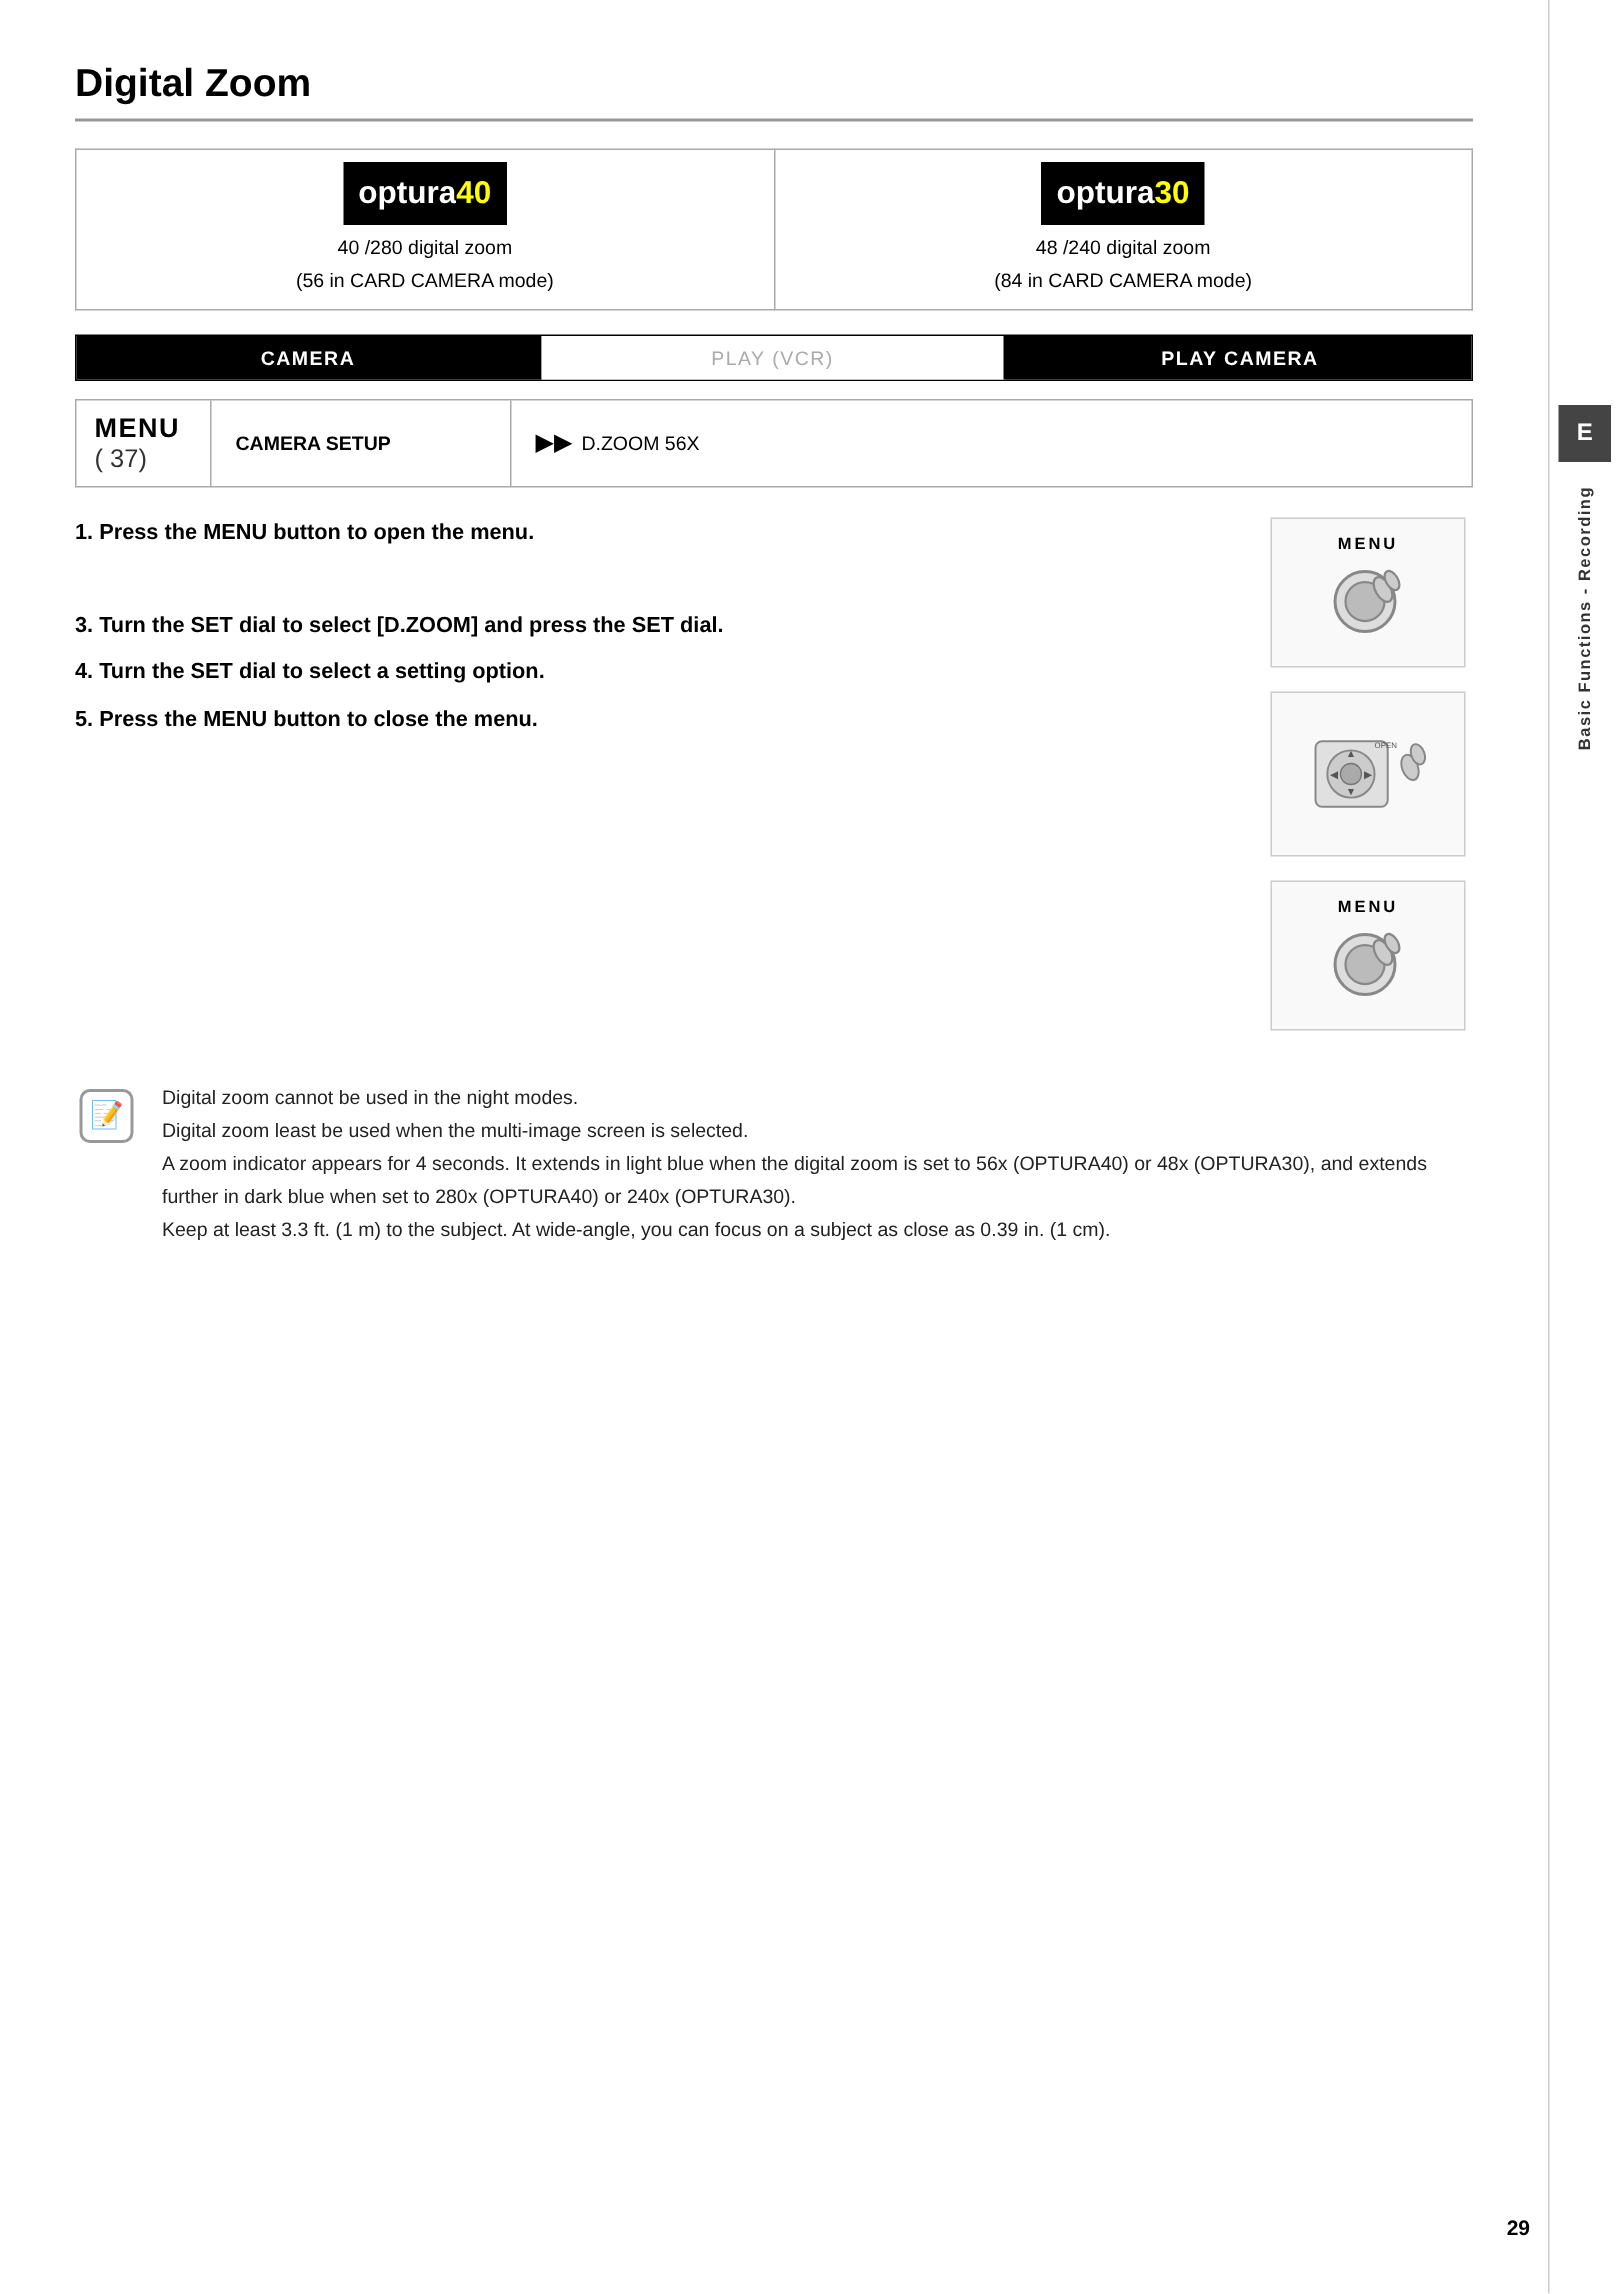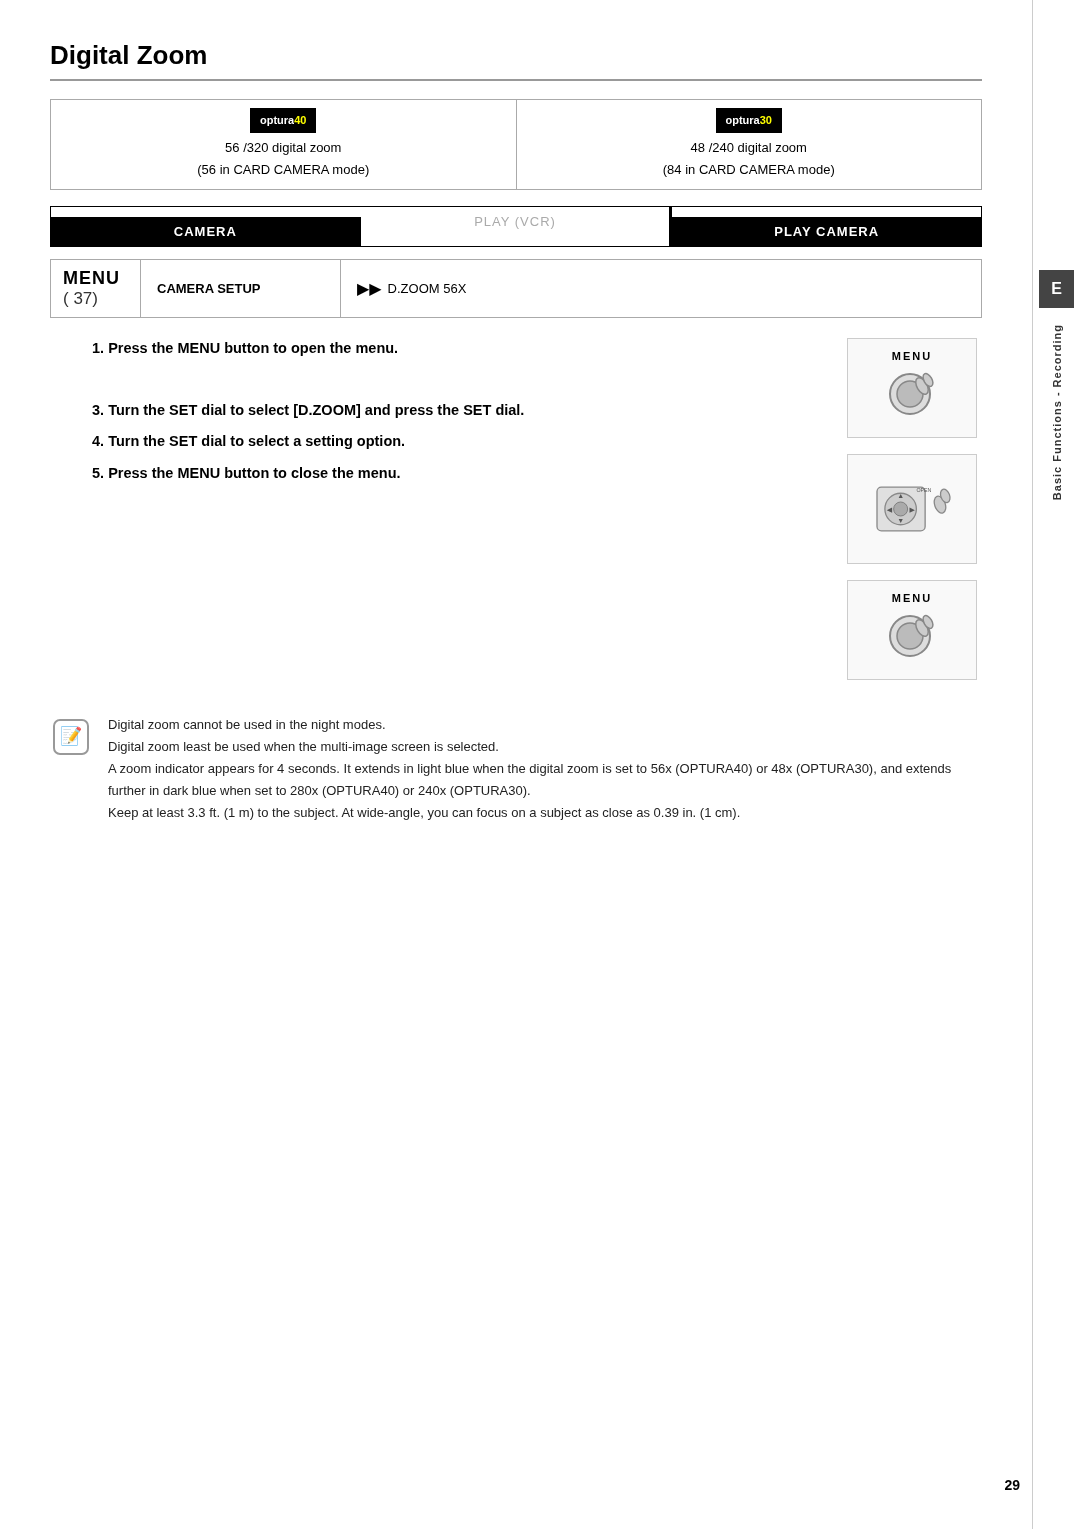--- a/index.html
+++ b/index.html
@@ -49,21 +49,21 @@
       vertical-align: top;
       border: 1px solid #aaa;
       text-align: center;
       font-size: 13px;
       line-height: 1.7;
     }
     .model-badge {
       display: inline-block;
       background: #000;
       color: #fff;
-      font-size: 11px;
+      font-size: 21px;
       font-weight: bold;
       padding: 3px 10px;
       margin-bottom: 4px;
       font-family: Arial, sans-serif;
     }
 
     
     .mode-tabs {
       display: flex;
       width: 100%;
@@ -76,21 +76,20 @@
       text-align: center;
       font-size: 13px;
       font-weight: bold;
       border-right: 1px solid #000;
       letter-spacing: 1px;
     }
     .mode-tab:last-child { border-right: none; }
     .mode-tab.active {
       background: #000;
       color: #fff;
-      margin-top: 10px;
     }
     .mode-tab.inactive {
       background: #fff;
       color: #aaa;
       font-weight: normal;
     }
 
     
     .menu-row {
       display: flex;
@@ -132,21 +131,20 @@
       display: flex;
       align-items: center;
       flex: 1;
     }
 
     
     .steps-section {
       display: flex;
       gap: 20px;
       margin-bottom: 24px;
-      margin-left: 42px;
     }
     .steps-text {
       flex: 1;
     }
     .step {
       margin-bottom: 10px;
       font-size: 14.5px;
       line-height: 1.5;
     }
     .step strong {
@@ -221,21 +219,21 @@
 
     <h1 class="page-title">Digital Zoom</h1>
 
     <table class="comparison-table">
       <tbody>
           <tr>
         <td>
           <div>
             <span class="model-badge">optura<span style="background:#000;color:#ff0;font-weight:bold;">40</span></span>
           </div>
-          <div>56 /320  digital zoom</div>
+          <div>40 /280  digital zoom</div>
           <div>(56  in CARD CAMERA mode)</div>
         </td>
         <td>
           <div>
             <span class="model-badge">optura<span style="background:#000;color:#ff0;font-weight:bold;">30</span></span>
           </div>
           <div>48  /240  digital zoom</div>
           <div>(84  in CARD CAMERA mode)</div>
         </td>
       </tr>

